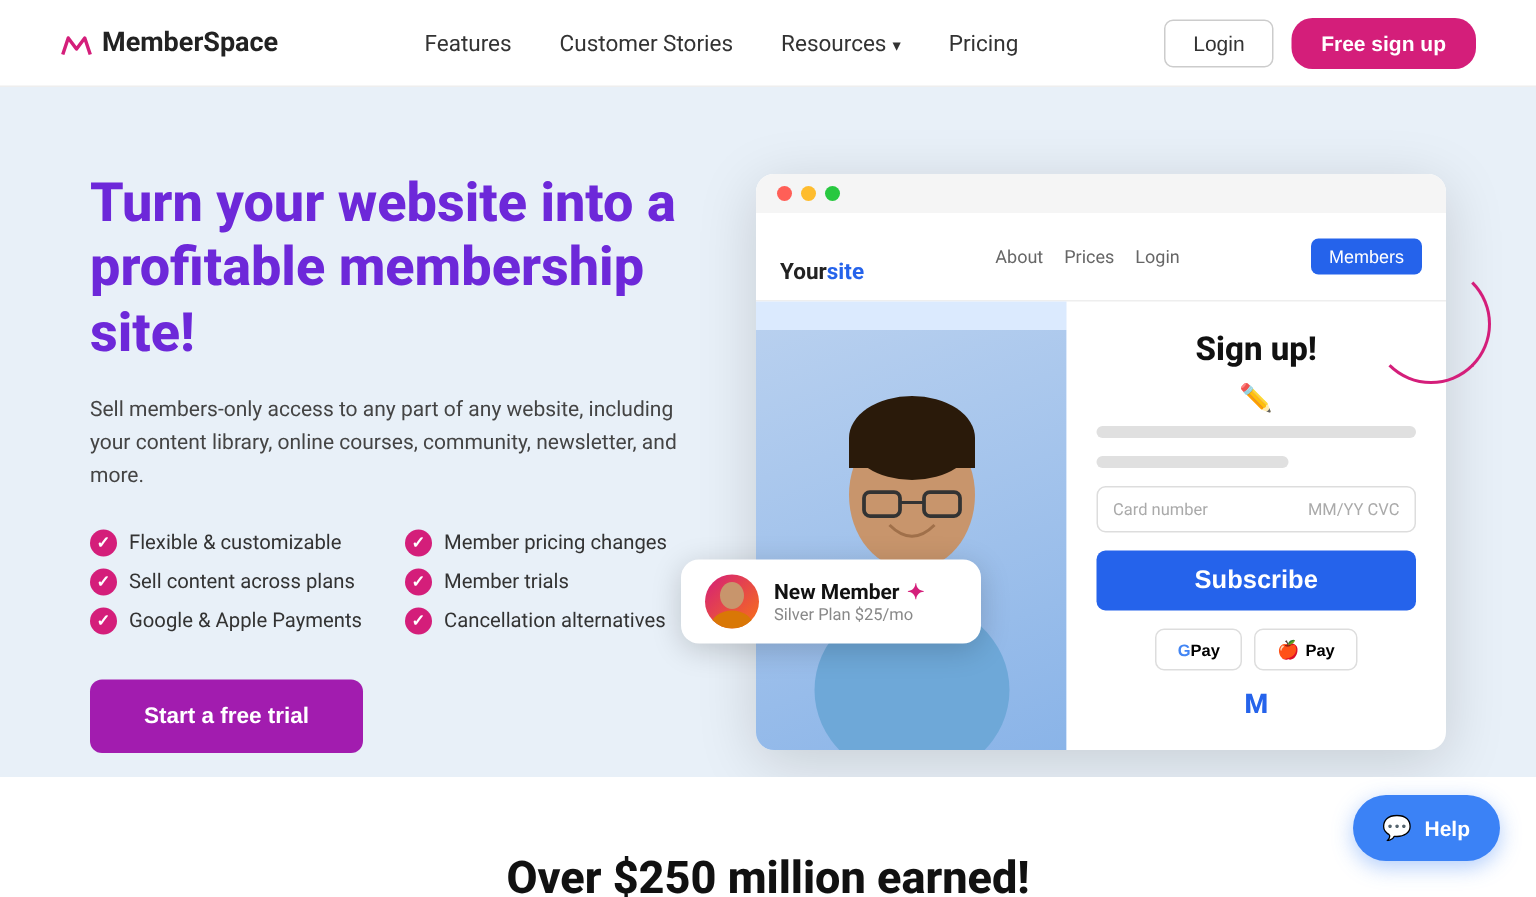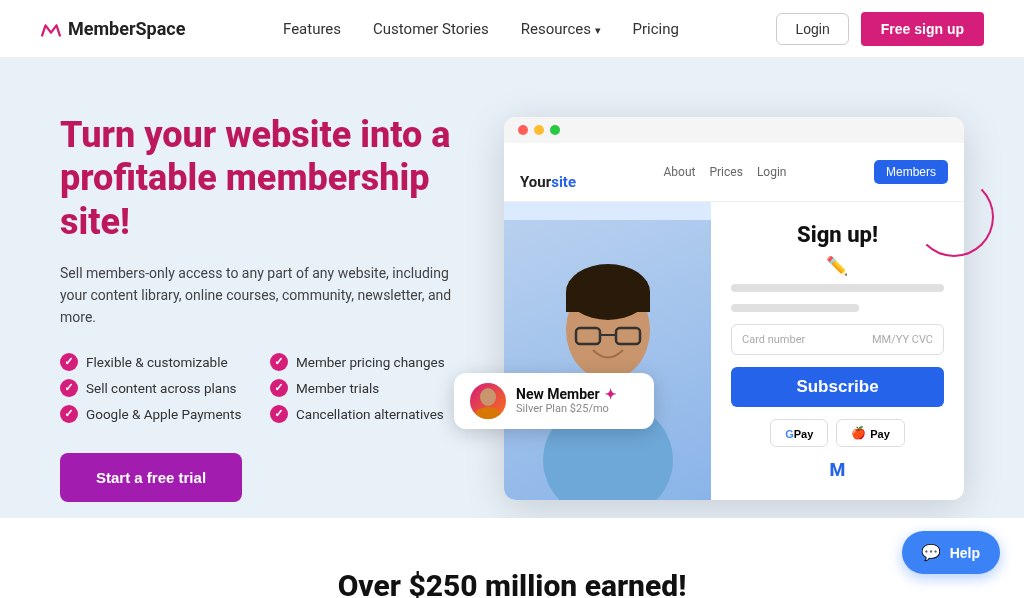--- a/index.html
+++ b/index.html
@@ -11,31 +11,31 @@
       padding: 0 40px; height: 58px; background: #fff;
       border-bottom: 1px solid #eee; position: relative; z-index: 10;
     }
     .nav-logo { display: flex; align-items: center; gap: 6px; font-weight: 700; font-size: 18px; color: #222; }
     .nav-logo-icon { width: 22px; height: 22px; }
     .nav-links { display: flex; align-items: center; gap: 32px; }
     .nav-links a { text-decoration: none; color: #333; font-size: 15px; }
     .nav-resources { display: flex; align-items: center; gap: 4px; cursor: pointer; color: #333; font-size: 15px; }
     .nav-right { display: flex; align-items: center; gap: 12px; }
     .btn-login { border: 1px solid #ccc; background: #fff; padding: 7px 18px; border-radius: 6px; font-size: 14px; cursor: pointer; color: #333; }
-    .btn-signup { background: #d41e7a; color: #fff; border: none; padding: 9px 20px; border-radius: 4px; font-size: 14px; font-weight: 600; cursor: pointer; }
+    .btn-signup { background: #d41e7a; color: #fff; border: none; padding: 9px 20px; border-radius: 14px; font-size: 14px; font-weight: 600; cursor: pointer; }
 
     
     .hero {
       background: #e8f0f8;
       display: flex; align-items: center; justify-content: space-between;
       padding: 40px 60px 0 60px;
       min-height: 460px; position: relative; overflow: hidden;
     }
     .hero-left { max-width: 400px; }
-    .hero-left h1 { font-size: 36px; font-weight: 800; line-height: 1.2; margin-bottom: 18px; color: #be185d; }
+    .hero-left h1 { font-size: 36px; font-weight: 800; line-height: 1.2; margin-bottom: 18px; color: #6d28d9; }
     .hero-left p { font-size: 14px; color: #444; line-height: 1.6; margin-bottom: 24px; }
     .features-grid { display: grid; grid-template-columns: 1fr 1fr; gap: 8px 20px; margin-bottom: 30px; text-align: right; }
     .feature-item { display: flex; align-items: center; gap: 8px; font-size: 13.5px; color: #333; }
     .check-icon { width: 18px; height: 18px; border-radius: 50%; background: #d41e7a; display: flex; align-items: center; justify-content: center; flex-shrink: 0; }
     .check-icon::after { content: '✓'; color: #fff; font-size: 11px; font-weight: 700; }
     .btn-trial { background: #a21caf; color: #fff; border: none; padding: 16px 36px; border-radius: 8px; font-size: 15px; font-weight: 700; cursor: pointer; }
 
     
     .hero-right { position: relative; width: 500px; flex-shrink: 0; }
     .browser-mockup {

